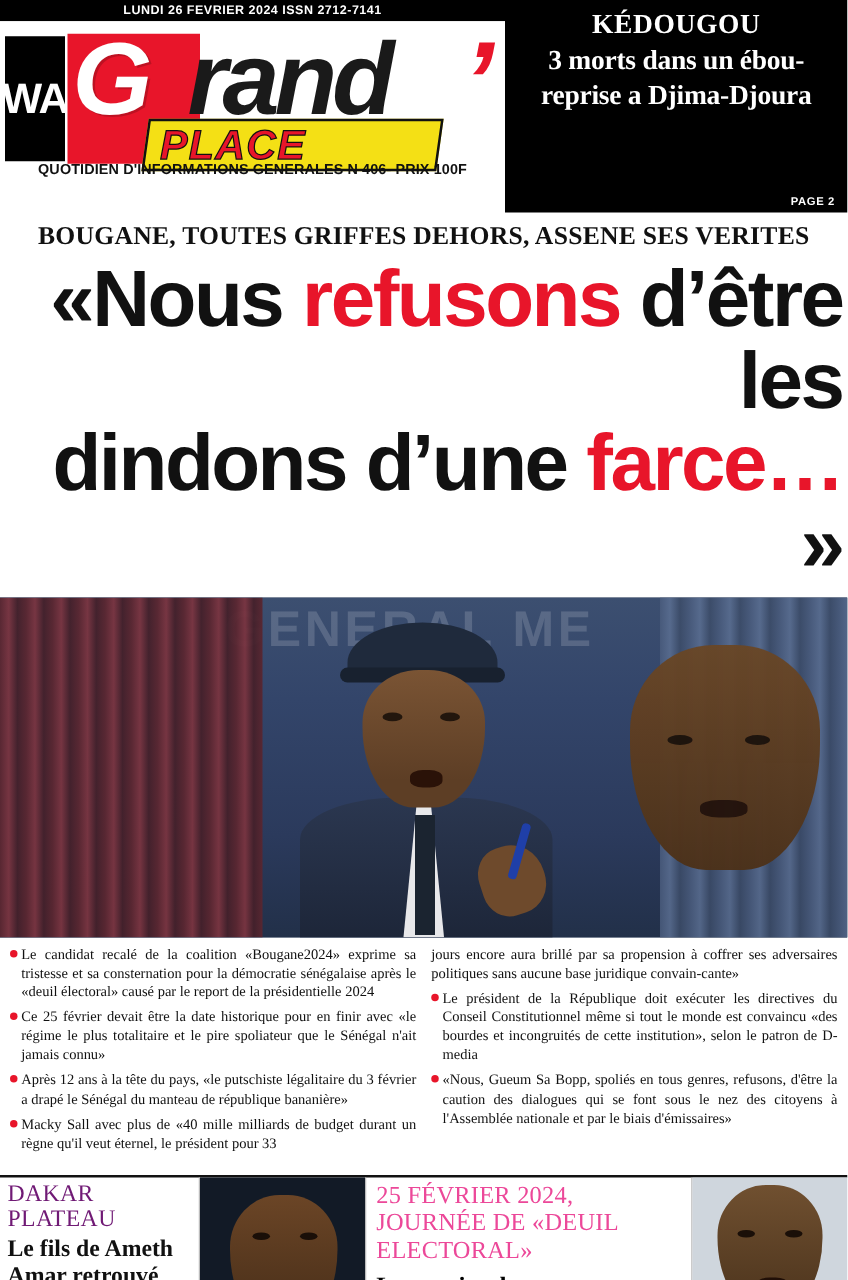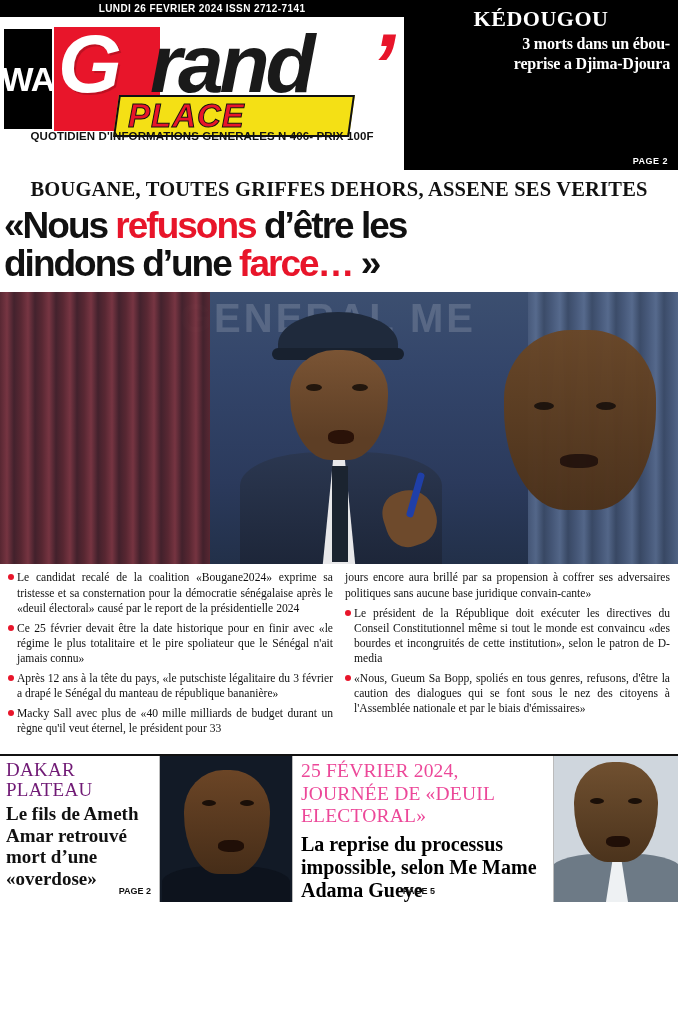--- a/index.html
+++ b/index.html
@@ -168,23 +168,23 @@
     font-family: "Liberation Serif", serif;
     font-weight: bold;
     font-size: 22px;
     letter-spacing: 0.5px;
     margin-bottom: 2px;
   }
 
   .tr-headline {
     font-family: "Liberation Serif", serif;
     font-weight: bold;
-    font-size: 16px;
+    font-size: 22px;
     line-height: 1.28;
-    text-align: right;
+    text-align: center;
     letter-spacing: -0.2px;
   }
 
   .tr-page {
     position: absolute;
     right: 10px;
     bottom: 4px;
     font-family: "Liberation Sans", sans-serif;
     font-size: 9px;
     font-weight: bold;
@@ -199,24 +199,24 @@
     font-weight: bold;
     font-size: 20.5px;
     color: #111111;
     padding: 8px 0 6px 0;
     letter-spacing: 0.2px;
   }
 
   
   .main-headline {
     width: 678px;
-    text-align: left;
-    font-family: "Liberation Sans", sans-serif;
-    font-weight: bold;
-    font-size: 37px;
+    text-align: right;
+    font-family: "Liberation Sans", sans-serif;
+    font-weight: bold;
+    font-size: 64px;
     line-height: 1.02;
     letter-spacing: -2px;
     padding: 0 4px 10px 4px;
   }
   .main-headline .blk { color: #111111; }
   .main-headline .red { color: #e8152a; }
 
   
   .photo-wrap {
     width: 678px;

